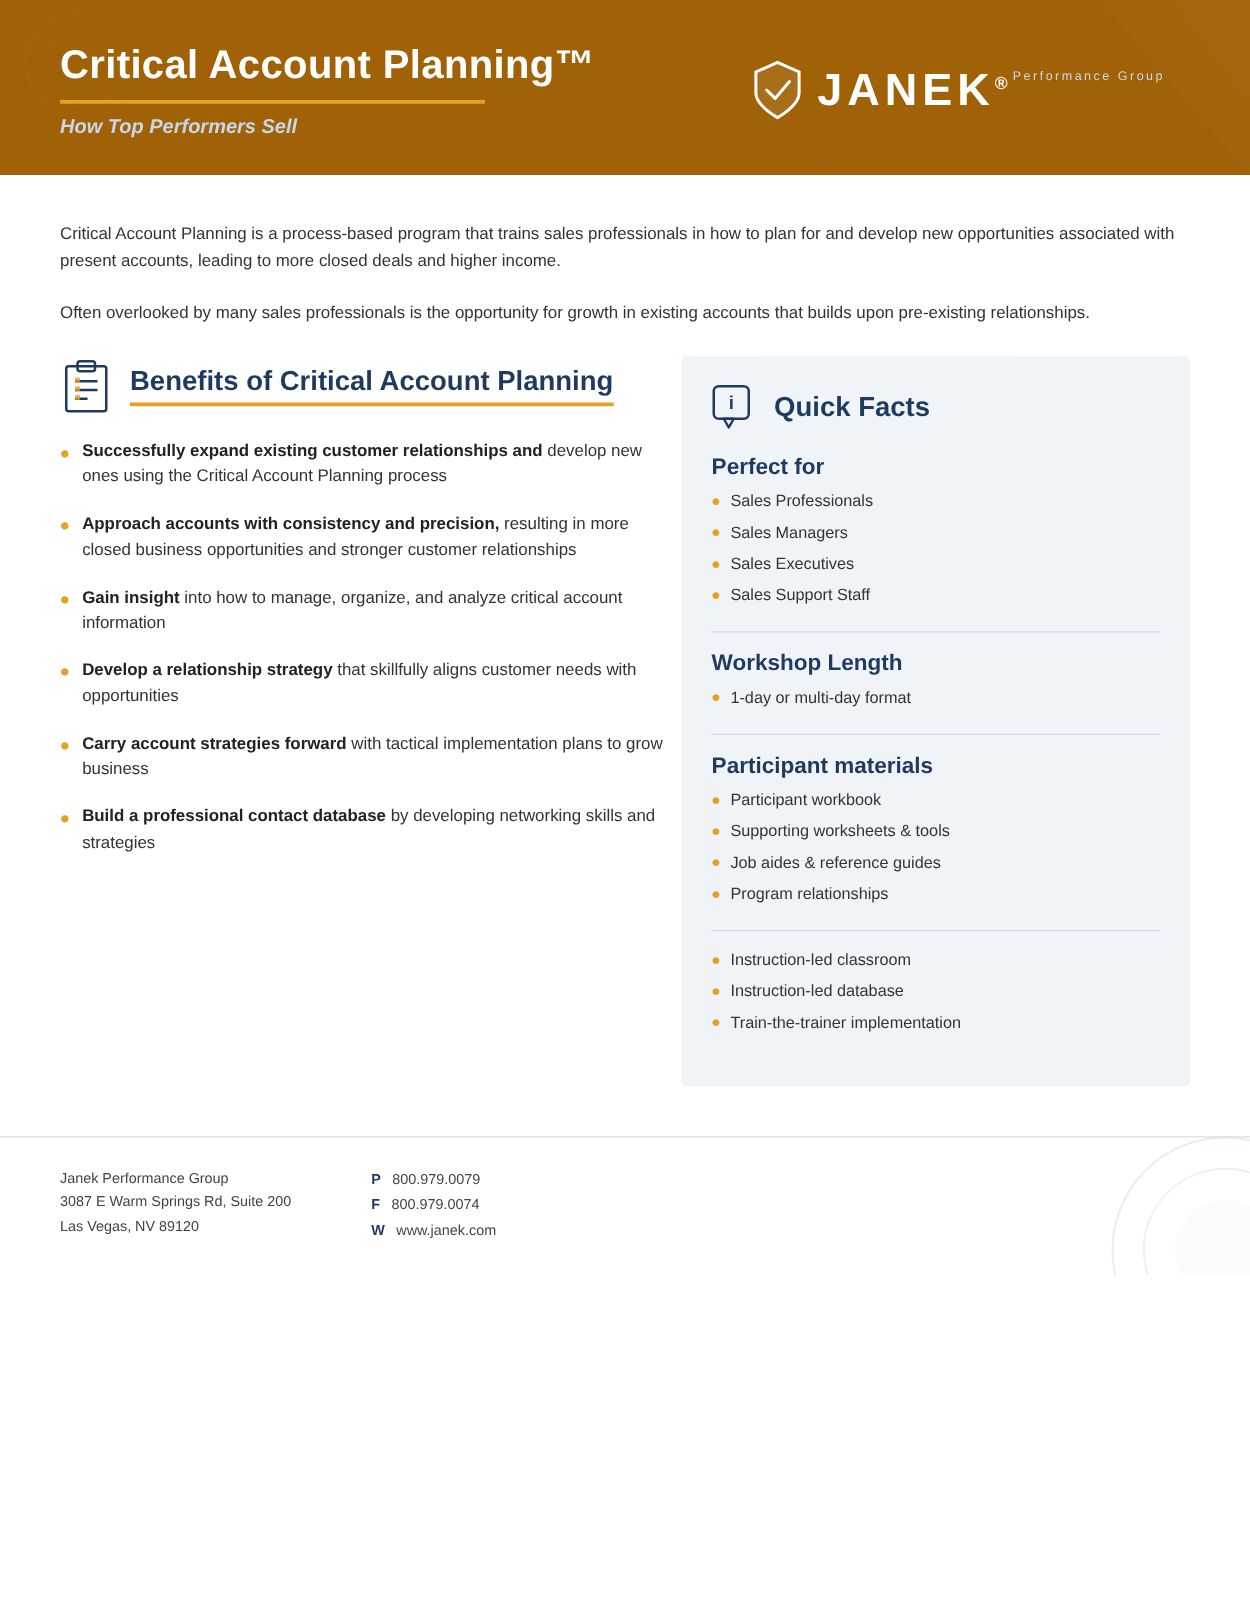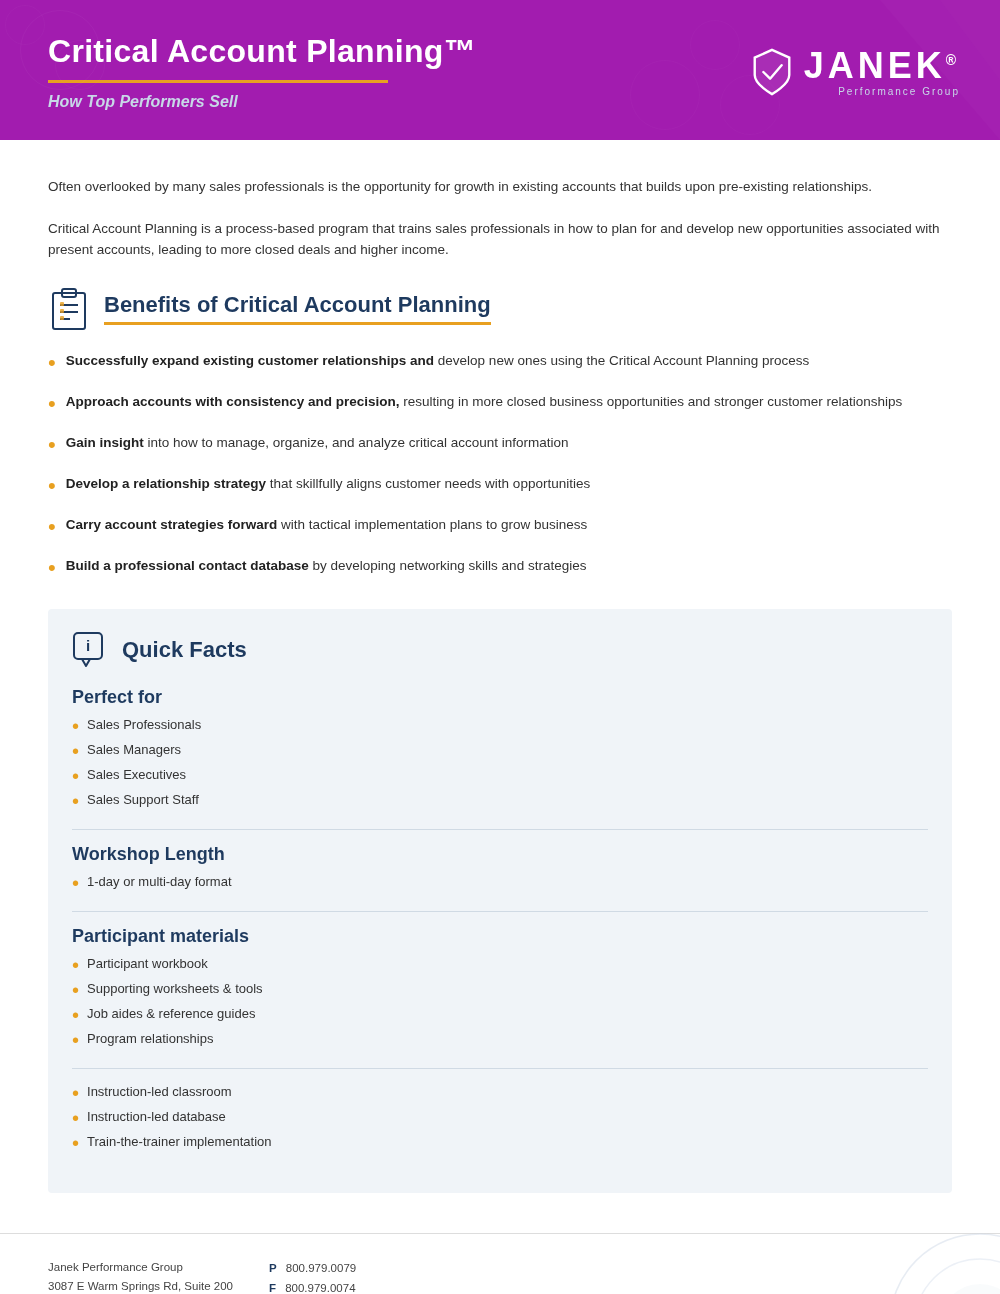--- a/index.html
+++ b/index.html
@@ -7,22 +7,22 @@
       font-family: Arial, Helvetica, sans-serif;
       background: #fff;
       width: 1000px;
       min-height: 1294px;
       position: relative;
       overflow: hidden;
     }
 
     
     .header {
-      background: #a21caf;
-      padding: 28px 40px 24px 48px;
+      background: #a16207;
+      padding: 28px 68px 24px 48px;
       position: relative;
       overflow: hidden;
       min-height: 140px;
       display: flex;
       align-items: center;
       justify-content: space-between;
     }
     .header-left {}
     .header-title {
       font-size: 32px;
@@ -68,21 +68,21 @@
       display: flex;
       align-items: center;
       gap: 10px;
     }
     .logo-shield {
       width: 44px;
       height: 48px;
     }
     .logo-text-group {
       display: flex;
-      flex-direction: column;
+      flex-direction: row;
     }
     .logo-janek {
       font-size: 36px;
       font-weight: 900;
       color: #fff;
       letter-spacing: 4px;
       line-height: 1;
     }
     .logo-janek .reg {
       font-size: 14px;
@@ -105,21 +105,20 @@
       color: #333;
       line-height: 1.6;
       margin-bottom: 20px;
     }
 
     
     .two-col {
       display: flex;
       gap: 12px;
       margin-top: 24px;
-      flex-direction: column;
     }
 
     
     .left-col {
       flex: 1.15;
     }
     .benefits-header {
       display: flex;
       align-items: center;
       gap: 14px;
@@ -219,21 +218,21 @@
       margin: 14px 0;
     }
 
     
     .footer {
       margin-top: 40px;
       padding: 24px 48px 24px 48px;
       border-top: 1px solid #ddd;
       display: flex;
       align-items: flex-start;
-      gap: 36px;
+      gap: 64px;
       position: relative;
     }
     .footer-address {
       font-size: 11.5px;
       color: #444;
       line-height: 1.7;
     }
     .footer-contact {
       font-size: 11.5px;
       color: #444;
@@ -292,22 +291,22 @@
           <span>JANEK</span><span class="reg">®</span>
         </div>
         <div class="logo-sub">Performance Group</div>
       </div>
     </div>
   </div>
 </div>
 
 <div class="body">
 
+  <p class="intro-text">Critical Account Planning is a process-based program that trains sales professionals in how to plan for and develop new opportunities associated with present accounts, leading to more closed deals and higher income.</p>
   <p class="intro-text">Often overlooked by many sales professionals is the opportunity for growth in existing accounts that builds upon pre-existing relationships.</p>
-  <p class="intro-text">Critical Account Planning is a process-based program that trains sales professionals in how to plan for and develop new opportunities associated with present accounts, leading to more closed deals and higher income.</p>
 
   <div class="two-col">
 
     <div class="left-col">
       <div class="benefits-header">
 
         <svg class="benefits-icon" viewBox="0 0 42 48">
           <rect x="5" y="8" width="32" height="36" rx="2" ry="2" fill="none" stroke="#1e3a5f" stroke-width="2"></rect>
           <rect x="14" y="4" width="14" height="8" rx="2" ry="2" fill="none" stroke="#1e3a5f" stroke-width="2"></rect>
           <line x1="12" y1="20" x2="30" y2="20" stroke="#1e3a5f" stroke-width="2"></line>

